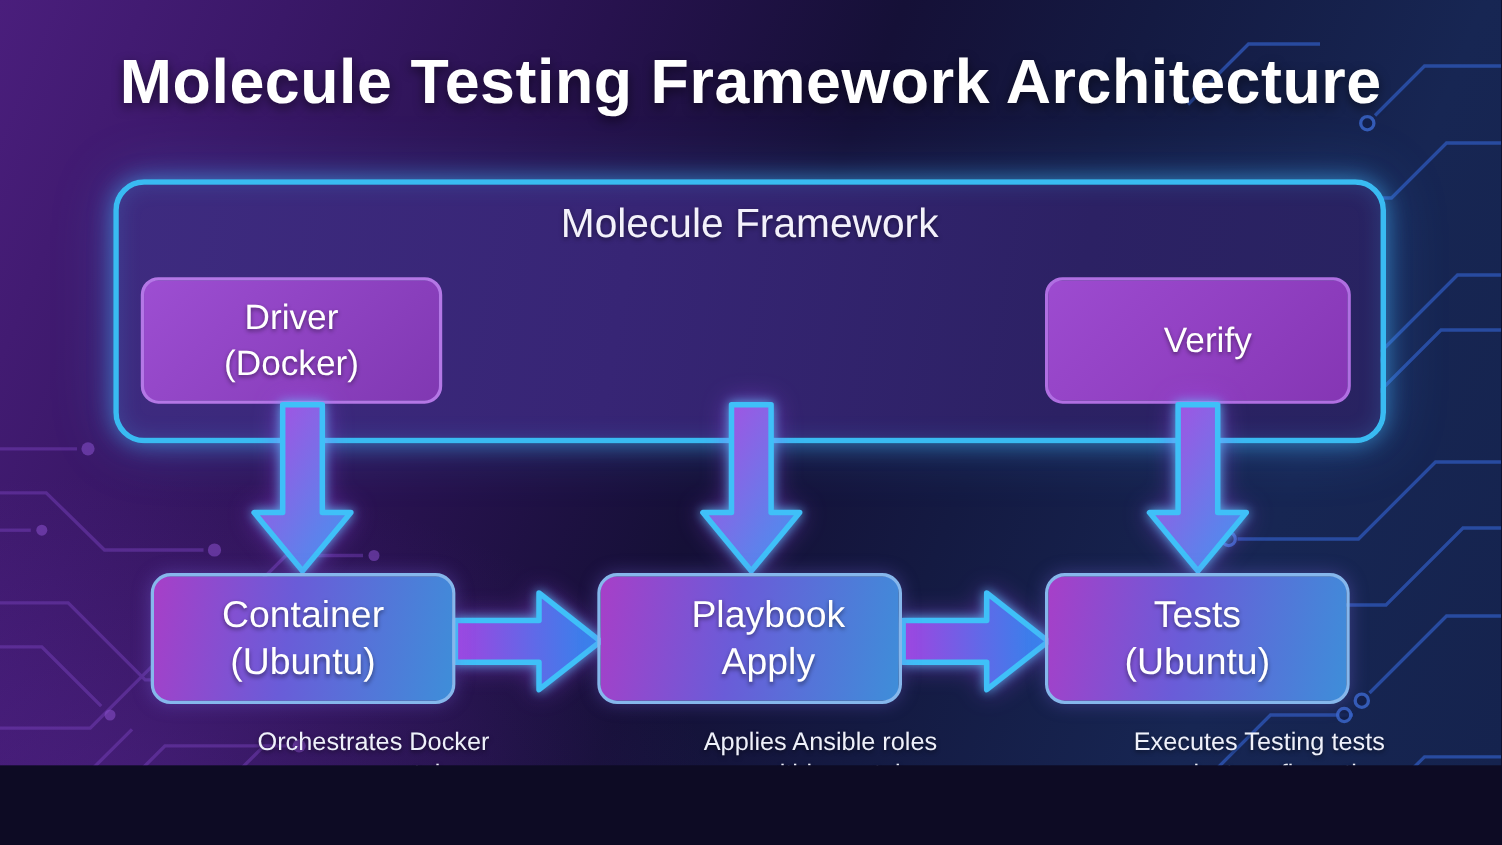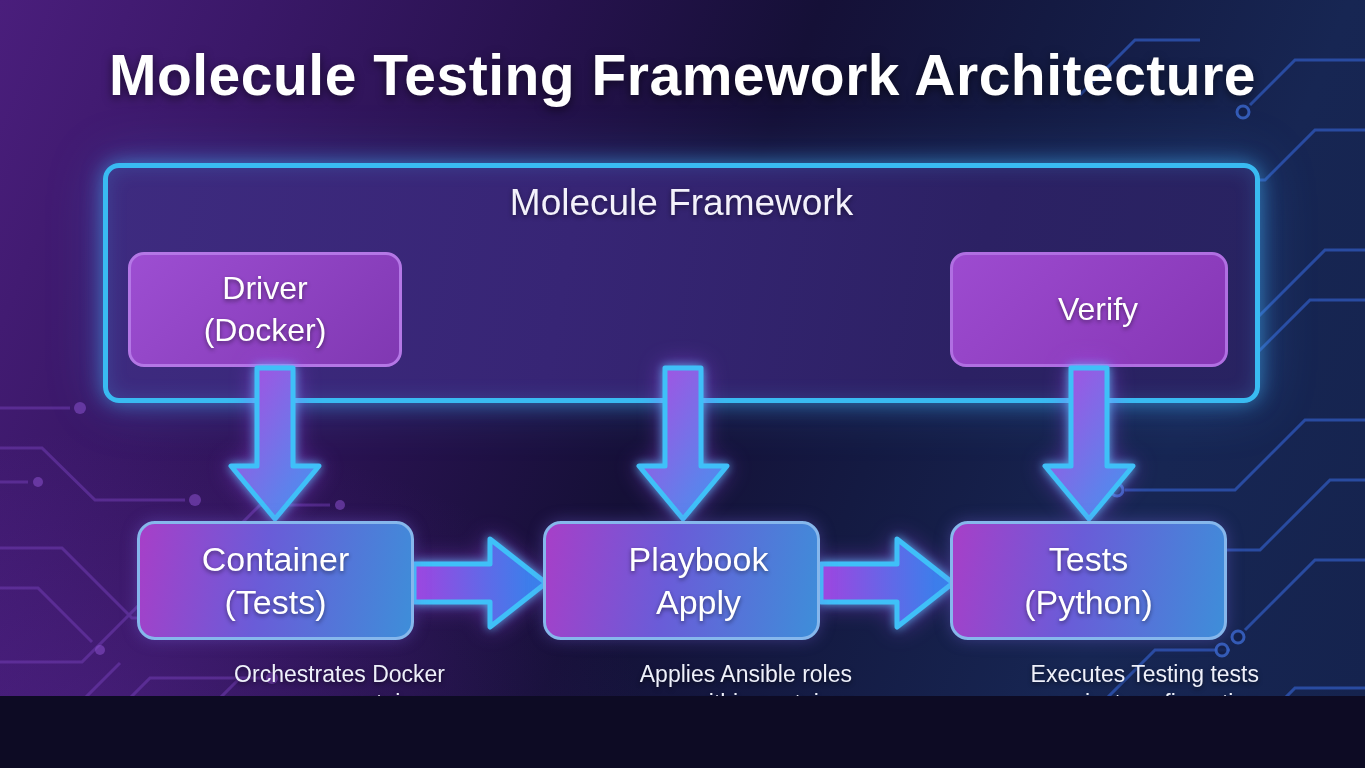--- a/index.html
+++ b/index.html
@@ -14,21 +14,21 @@
   .layer{position:absolute;left:0;top:0;pointer-events:none;}
 
   .page-title{
     position:absolute;left:0;top:42px;width:100%;text-align:center;
     font-size:57px;font-weight:bold;letter-spacing:.5px;color:#ffffff;
     text-shadow:0 3px 10px rgba(0,0,0,.55);
   }
 
   .fw-box{
     position:absolute;left:103px;top:163px;width:1157px;height:240px;
-    box-sizing:border-box;border:5px solid #39bbf2;border-radius:16px;
+    box-sizing:border-box;border:5px solid #39bbf2;border-radius:28px;
     background:linear-gradient(100deg,#3e2b80 0%,#372575 40%,#2c2164 75%,#282361 100%);
     box-shadow:0 0 20px rgba(70,190,255,.55),0 0 55px rgba(70,150,255,.28),inset 0 0 20px rgba(70,190,255,.18);
   }
   .fw-heading{
     position:absolute;left:0;top:14px;width:100%;text-align:center;
     font-size:37px;color:#f3f1fb;text-shadow:0 2px 5px rgba(0,0,0,.45);
   }
   .comp{
     position:absolute;box-sizing:border-box;border-radius:16px;
     display:flex;align-items:center;justify-content:center;text-align:center;
@@ -154,29 +154,29 @@
     </defs>
     <path class="arrow-path" fill="url(#gradDown)" d="M257,368 L293,368 L293,466 L319,466 L275,519 L231,466 L257,466 Z"></path>
     <path class="arrow-path" fill="url(#gradDown)" d="M665,368 L701,368 L701,466 L727,466 L683,519 L639,466 L665,466 Z"></path>
     <path class="arrow-path" fill="url(#gradDown)" d="M1071,368 L1107,368 L1107,466 L1133,466 L1089,519 L1045,466 L1071,466 Z"></path>
     <path class="arrow-path" fill="url(#gradRight)" d="M414,564 L490,564 L490,539 L546,583 L490,627 L490,602 L414,602 Z"></path>
     <path class="arrow-path" fill="url(#gradRight)" d="M821,564 L897,564 L897,539 L953,583 L897,627 L897,602 L821,602 Z"></path>
   </svg>
 
   <div class="pipe pipe-container">
     <span>Container
-(Tests)</span>
+(Ubuntu)</span>
   </div>
   <div class="pipe pipe-playbook">
     <span>Playbook
 Apply</span>
   </div>
   <div class="pipe pipe-tests">
     <span>Tests
-(Python)</span>
+(Ubuntu)</span>
   </div>
 
   <div class="caption caption-container">Orchestrates Docker
 containers</div>
   <div class="caption caption-playbook">Applies Ansible roles
 within container</div>
   <div class="caption caption-tests">Executes Testing tests
 against configuration</div>
 
 </div>

